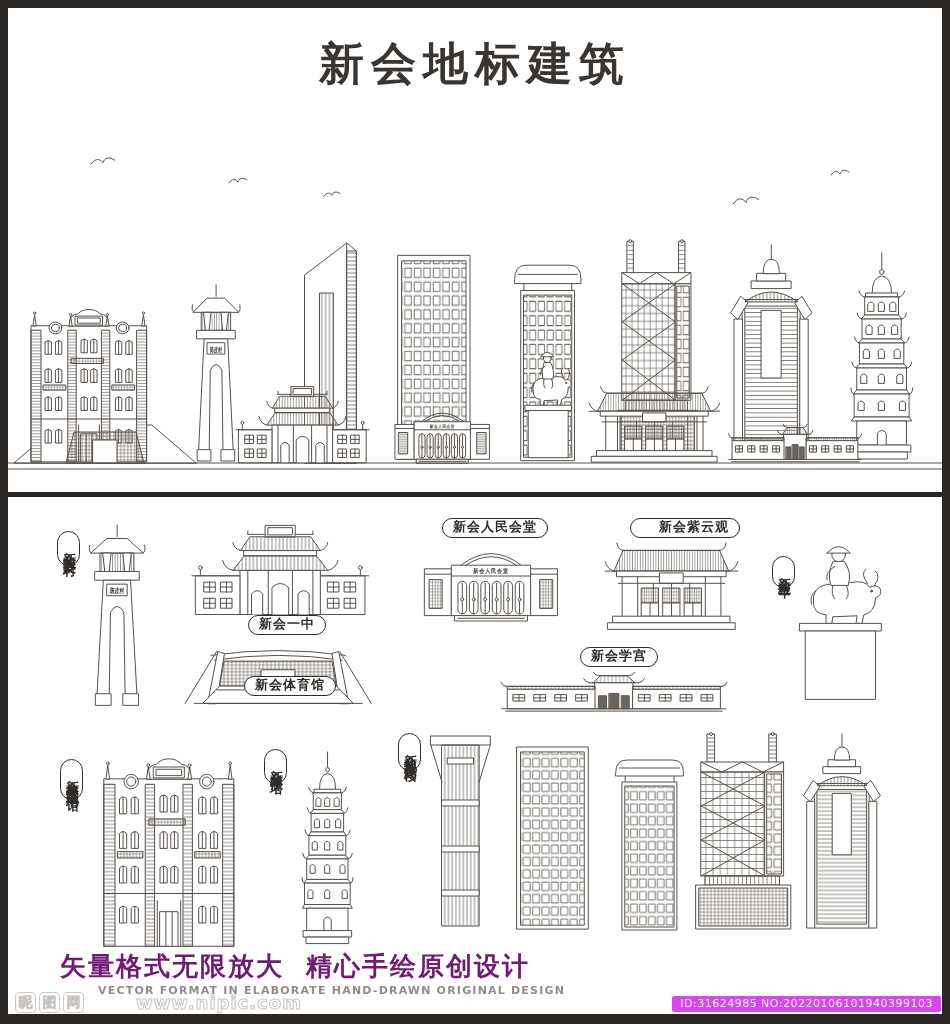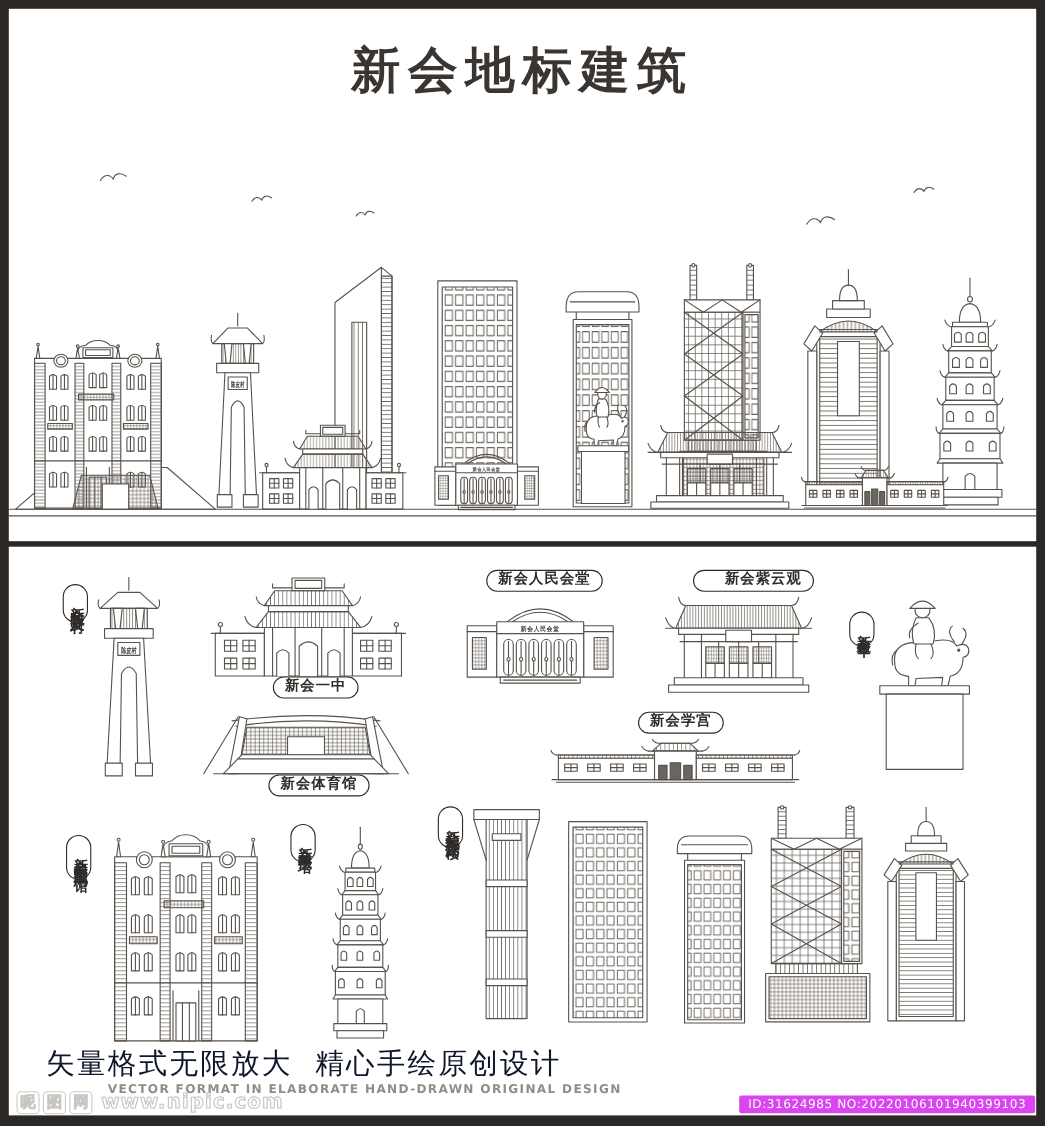--- a/index.html
+++ b/index.html
@@ -5,25 +5,25 @@
   html,body{margin:0;padding:0;background:#555;}
   .poster{position:relative;width:950px;height:1024px;background:#2b2725;overflow:hidden;
           font-family:"DejaVu Sans","Liberation Sans",sans-serif;}
   .panel{position:absolute;left:8px;width:934px;background:#ffffff;}
   .panel-top{top:8px;height:484px;}
   .panel-bottom{top:497px;height:517px;}
   .page-title{position:absolute;top:26px;left:0;right:0;margin:0;text-align:center;
               font-size:45px;font-weight:700;letter-spacing:7px;color:#3b3531;}
   .page-subtitle{position:absolute;top:80px;left:0;right:0;text-align:center;
               font-size:17px;font-weight:600;letter-spacing:2.5px;color:#474340;}
-  .slogan-cn{position:absolute;left:34px;top:452px;font-size:26px;font-weight:400;
-              letter-spacing:2px;color:#0f172a;white-space:pre;}
+  .slogan-cn{position:absolute;left:52px;top:452px;font-size:26px;font-weight:700;
+              letter-spacing:2px;color:#701a75;white-space:pre;}
   .slogan-en{position:absolute;left:46px;top:487px;font-size:11px;font-weight:700;
               letter-spacing:1.2px;color:#908d8a;margin-left:44px;}
-  .wm{position:absolute;left:7px;bottom:1px;display:flex;align-items:flex-start;opacity:.92;}
+  .wm{position:absolute;left:7px;bottom:1px;display:flex;align-items:center;opacity:.92;gap:44px;}
   .wm-ch{display:inline-block;width:19px;height:19px;line-height:19px;text-align:center;
          border:1.5px solid #c9c5c1;border-radius:4px;color:#fff;-webkit-text-stroke:.8px #c5c1bd;
          font-size:14px;font-weight:700;margin-right:3px;}
   .wm-url{color:#fff;-webkit-text-stroke:1px #c5c1bd;font-size:18px;font-weight:700;
           letter-spacing:1px;margin-left:5px;text-shadow:0 0 1px #d5d2ce;}
   .id-badge{position:absolute;right:1px;bottom:2px;background:#d946ef;color:#fafafa;
             font-size:11px;padding:1px 8px 2px;border-radius:2px;letter-spacing:.5px;}
   .art{position:absolute;left:0;top:0;z-index:3;pointer-events:none;}
   .art *{stroke-linecap:round;stroke-linejoin:round;}
   .art path,.art line,.art rect,.art circle{vector-effect:non-scaling-stroke;}
@@ -446,19 +446,19 @@
     </g>
   </svg>
 
   <div class="labels-layer">
     <div class="pill v" style="left:57px;top:531px;">新会陈皮村</div>
     <div class="pill" style="left:248px;top:615px;text-align:right;">新会一中</div>
     <div class="pill" style="left:442px;top:518px;">新会人民会堂</div>
     <div class="pill" style="left:630px;top:518px;padding-left:28px;">新会紫云观</div>
     <div class="pill v" style="left:772px;top:556px;">新会金牛</div>
     <div class="pill" style="left:536px;top:647px;margin-left:44px;">新会学宫</div>
-    <div class="pill" style="left:244px;top:704px;text-align:right;">新会体育馆</div>
+    <div class="pill" style="left:244px;top:676px;text-align:right;">新会体育馆</div>
     <div class="pill v" style="left:264px;top:749px;">新会熊子塔</div>
     <div class="pill v" style="left:398px;top:733px;">新会地标高楼</div>
     <div class="pill v" style="left:60px;top:759px;">新会景堂图书馆</div>
   </div>
 
 </div>
 
 </body></html>

